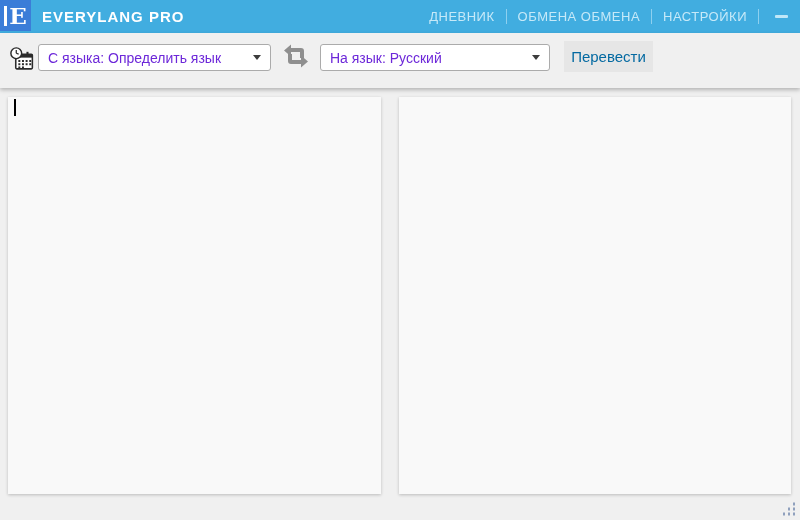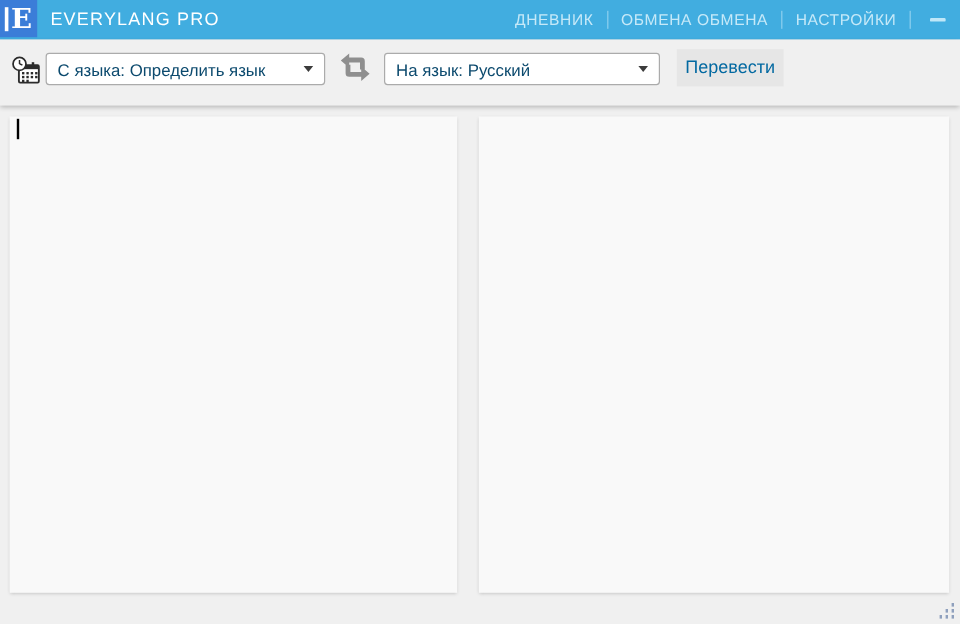--- a/index.html
+++ b/index.html
@@ -7,35 +7,35 @@
   body { font-family:"Liberation Sans", sans-serif; background:#f0f0f0; position:relative; }
 
   
   .titlebar { position:absolute; left:0; top:0; width:800px; height:33px; background:#41ade0; }
   .logo { position:absolute; left:0; top:0; width:31px; height:31px; background:#3b7dd8;
           display:flex; align-items:center; justify-content:center; }
   .logo-inner { display:flex; align-items:center; }
   .logo-bar { width:3px; height:20px; background:#ffffff; margin-right:2px; }
   .logo-e { color:#ffffff; font-family:"DejaVu Serif", serif; font-size:23px; font-weight:bold; line-height:1; }
   .app-title { position:absolute; left:42px; top:0; height:33px; line-height:33px;
-               color:#ffffff; font-size:15px; letter-spacing:1px; font-weight:400; }
+               color:#ffffff; font-size:15px; letter-spacing:1px; font-weight:700; }
   .tb-menu { position:absolute; right:8px; top:0; height:33px; display:flex; align-items:center; gap:11px;justify-content:flex-end; }
   .tb-menu a { color:#c6e9f8; font-size:13px; letter-spacing:0.5px; text-decoration:none; cursor:pointer; }
   .menu-sep { width:1px; height:15px; background:#8ed0ef; }
   .min-btn { width:22px; height:24px; display:flex; align-items:center; justify-content:center; cursor:pointer; }
   .min-glyph { width:13px; height:3px; background:#bfe7f8; border-radius:1px; }
 
   
   .toolbar { position:absolute; left:0; top:33px; width:800px; height:55px; background:#f0f0f0;
              box-shadow:0 2px 4px rgba(0,0,0,0.25); z-index:5; }
   .icon-btn { position:absolute; cursor:pointer; background:transparent; border:none; }
   .history-btn { left:9px; top:13px; width:27px; height:27px; }
   .select { position:absolute; height:27px; background:#ffffff; border:1px solid #ababab; border-radius:3px;
             display:flex; align-items:center; justify-content:space-between; padding:0 9px;
-            font-size:14px; color:#0c4a6e; cursor:pointer; }
+            font-size:14px; color:#6d28d9; cursor:pointer; }
   .sel-src { left:38px; top:11px; width:233px; }
   .sel-tgt { left:320px; top:11px; width:230px; }
   .sel-provider { left:672px; top:11px; width:108px; }
   .dd-caret { width:0; height:0; border-left:4px solid transparent; border-right:4px solid transparent;
               border-top:5px solid #3c3c3c; margin-left:8px; flex:0 0 auto; }
   .swap-wrap { position:absolute; left:282px; top:9px; width:28px; height:28px; cursor:pointer;
                background:transparent; border:none; }
   .translate-btn { position:absolute; left:564px; top:8px; width:89px; height:31px; background:#e6e6e6;
                    border:none; color:#0369a1; font-size:15px; font-family:"Liberation Sans", sans-serif; }
 

